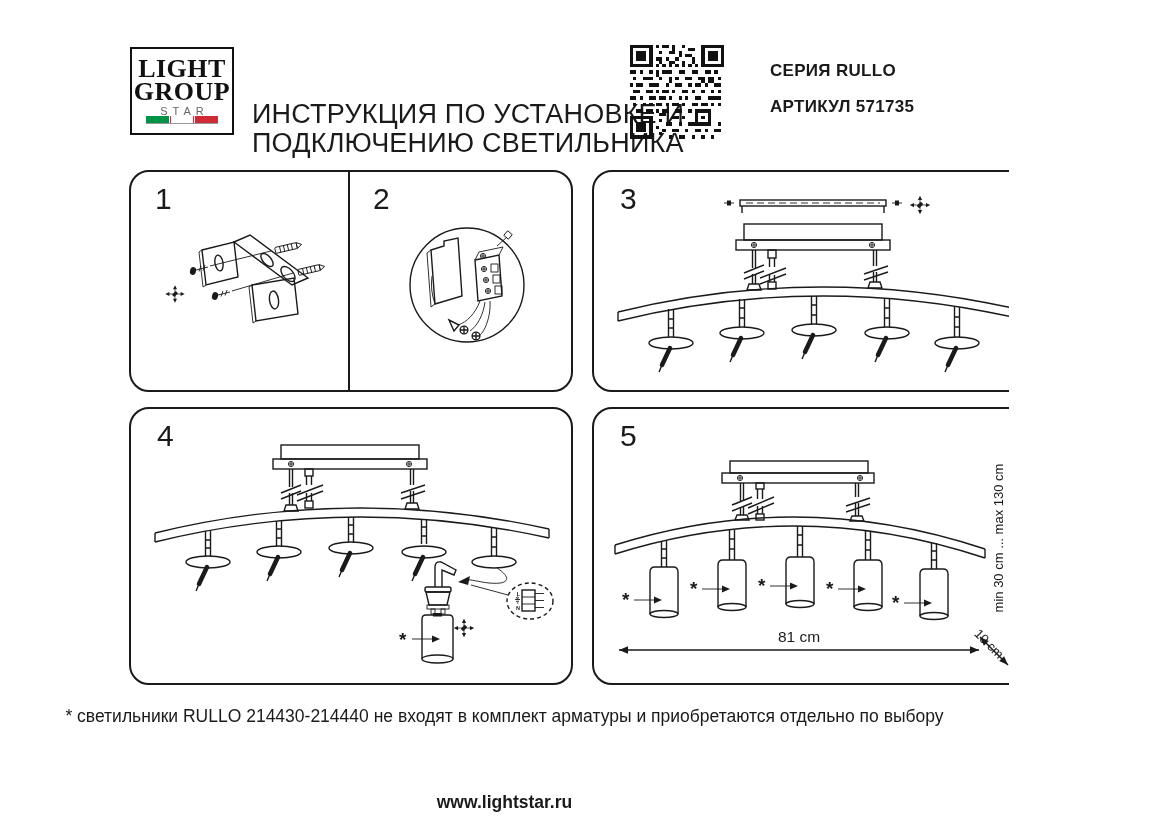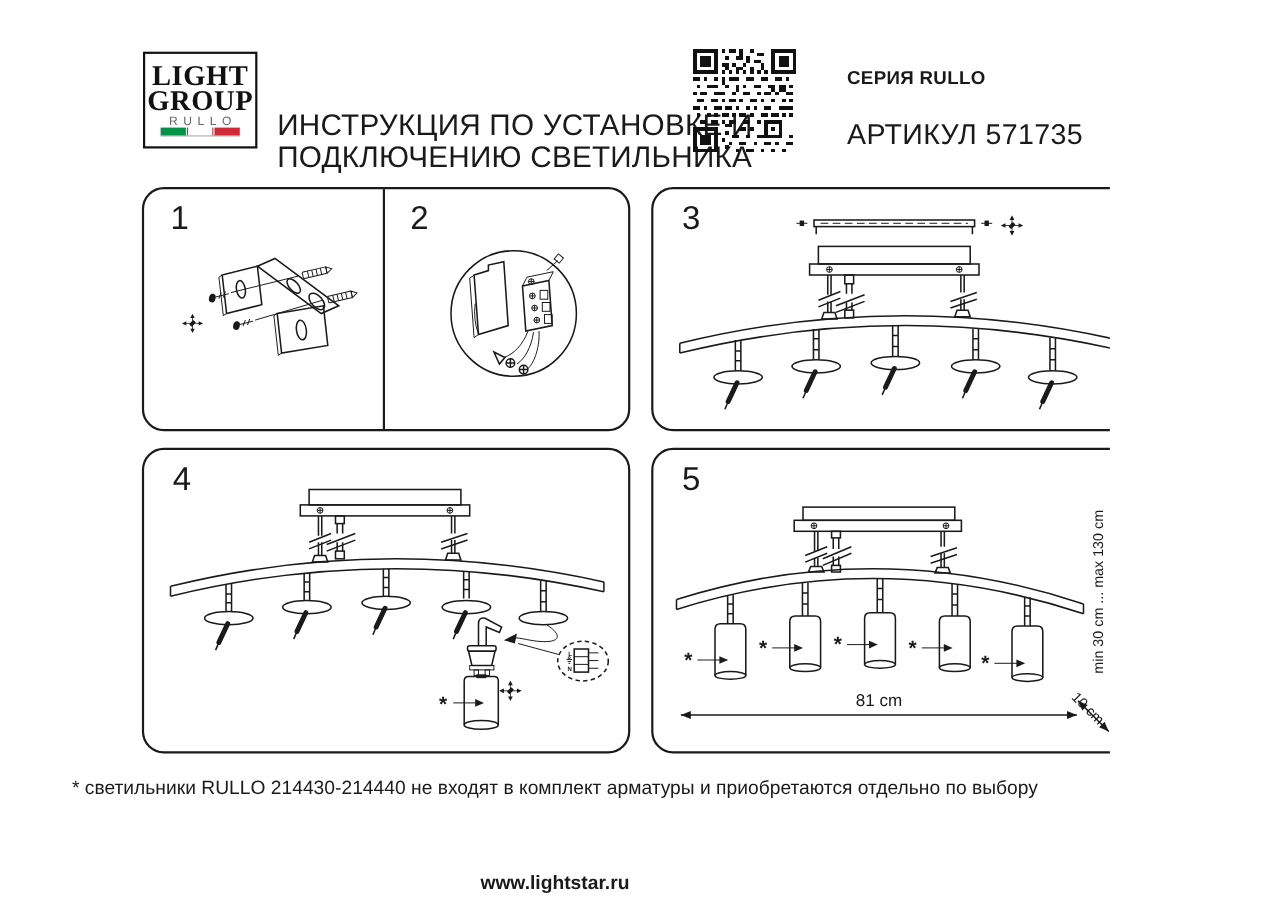--- a/index.html
+++ b/index.html
@@ -14,21 +14,21 @@
   .logo-group{font-size:11px;letter-spacing:5px;color:#666;margin-top:2px;margin-left:5px;}
   .logo-flag{position:absolute;left:14px;bottom:9px;width:72px;height:7px;display:flex;border-bottom:1px solid #999;}
   .logo-flag span{flex:1;}
   .fg{background:#009246;margin-right:1px;}
   .fw{background:#fff;border-left:1px solid #ce2b37;border-right:1px solid #ce2b37;}
   .fr{background:#ce2b37;margin-left:1px;}
   .title{position:absolute;left:252px;top:56px;font-size:27px;font-weight:normal;line-height:29px;letter-spacing:.2px;margin-top:44px;}
   .qr{position:absolute;left:630px;top:43px;}
   .series-block{position:absolute;left:770px;top:61px;width:250px;text-align:left;}
   .series{font-size:17px;font-weight:bold;letter-spacing:.3px;}
-  .article{font-size:26px;font-weight:normal;margin-top:26px;letter-spacing:.3px;}
+  .article{font-size:17px;font-weight:bold;margin-top:16px;letter-spacing:.3px;}
   
   .panel{position:absolute;border:2px solid #1a1a1a;border-radius:20px;background:#fff;}
   .panel svg.art{position:absolute;left:0;top:0;}
   .step-num{position:absolute;font-size:30px;font-weight:500;color:#1a1a1a;z-index:2;}
   .divider{position:absolute;left:217px;top:0;bottom:0;width:2px;background:#1a1a1a;}
   
   .ln{fill:none;stroke:#1a1a1a;stroke-width:1.4;}
   .lt{fill:none;stroke:#1a1a1a;stroke-width:.9;}
   .fl{fill:#1a1a1a;stroke:none;}
   .wh{fill:#fff;stroke:#1a1a1a;stroke-width:1.4;}
@@ -70,21 +70,21 @@
       <g id="icon-pin">
         <path d="M0,0 L-8,17" stroke="#1a1a1a" stroke-width="4.5" stroke-linecap="round" fill="none"></path>
         <path class="ln" d="M-8,17 L-11,24"></path>
       </g>
     </defs>
   </svg>
 
   <div class="logo">
     <div class="logo-word first">LIGHT</div>
     <div class="logo-word">GROUP</div>
-    <div class="logo-group">RULLO</div>
+    <div class="logo-group">STAR</div>
     <div class="logo-flag">
         <span class="fg"></span>
         <span class="fw"></span>
         <span class="fr"></span>
       </div>
   </div>
 
   <div class="title">
     <div>ИНСТРУКЦИЯ ПО УСТАНОВКЕ И</div>
     <div>ПОДКЛЮЧЕНИЮ СВЕТИЛЬНИКА</div>

